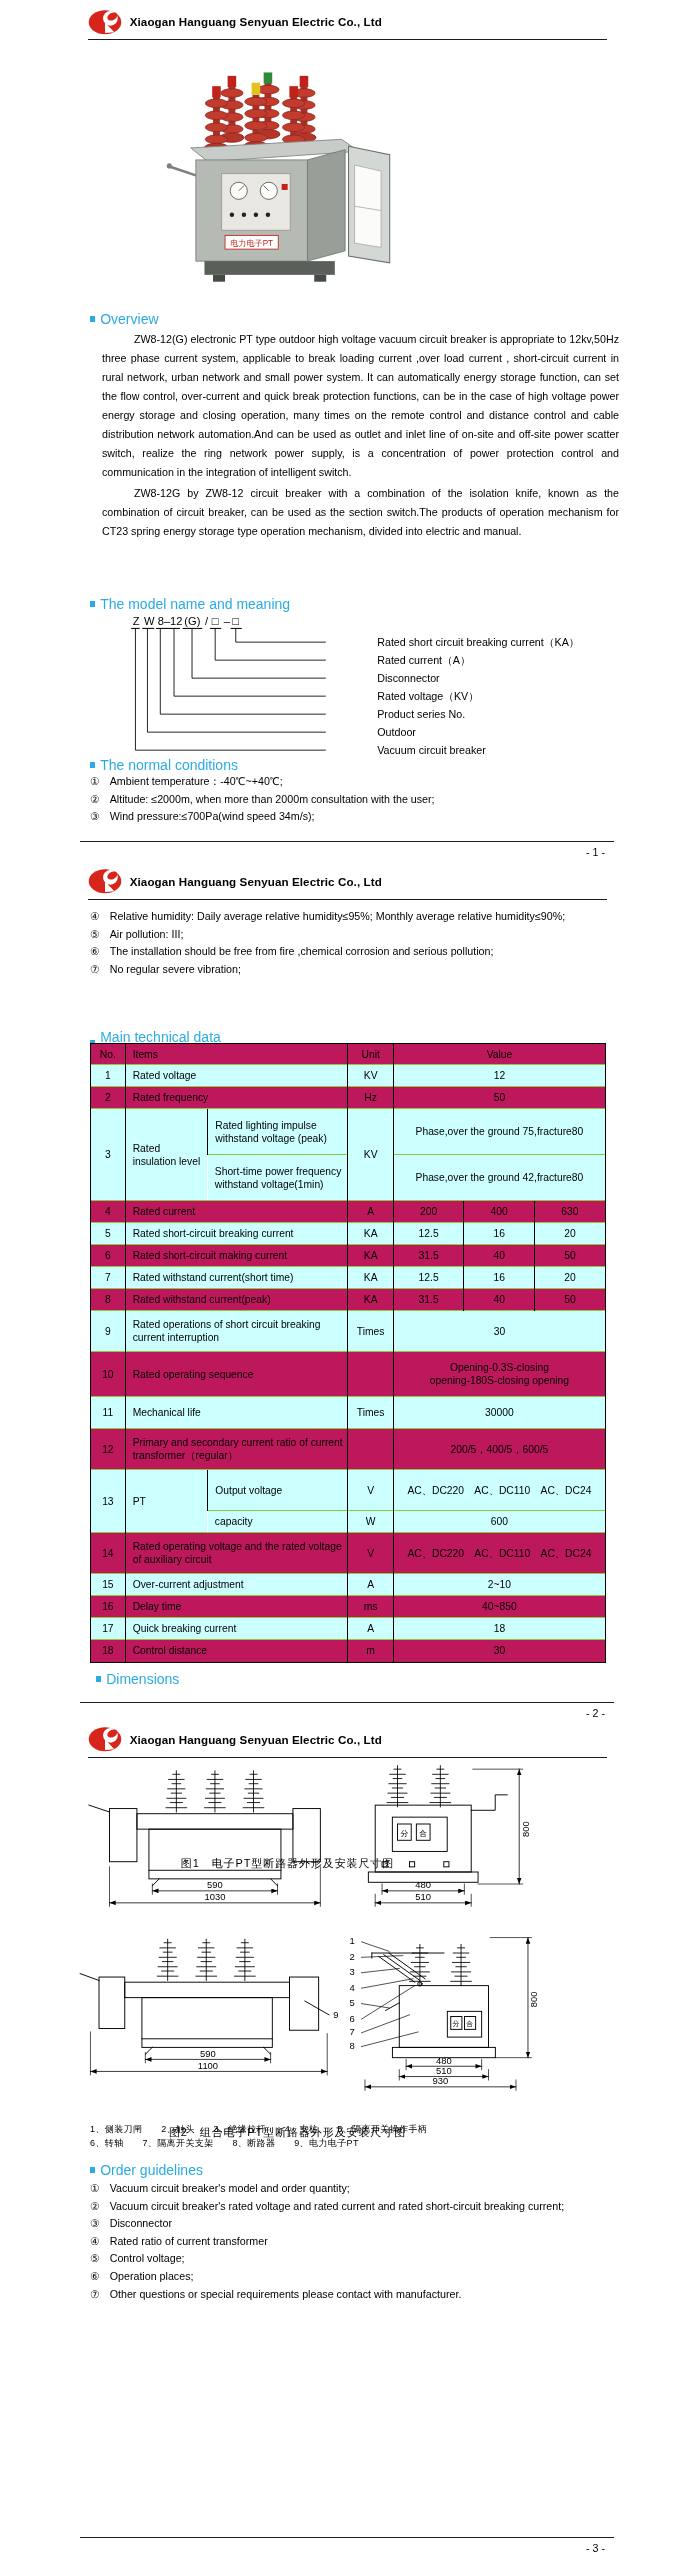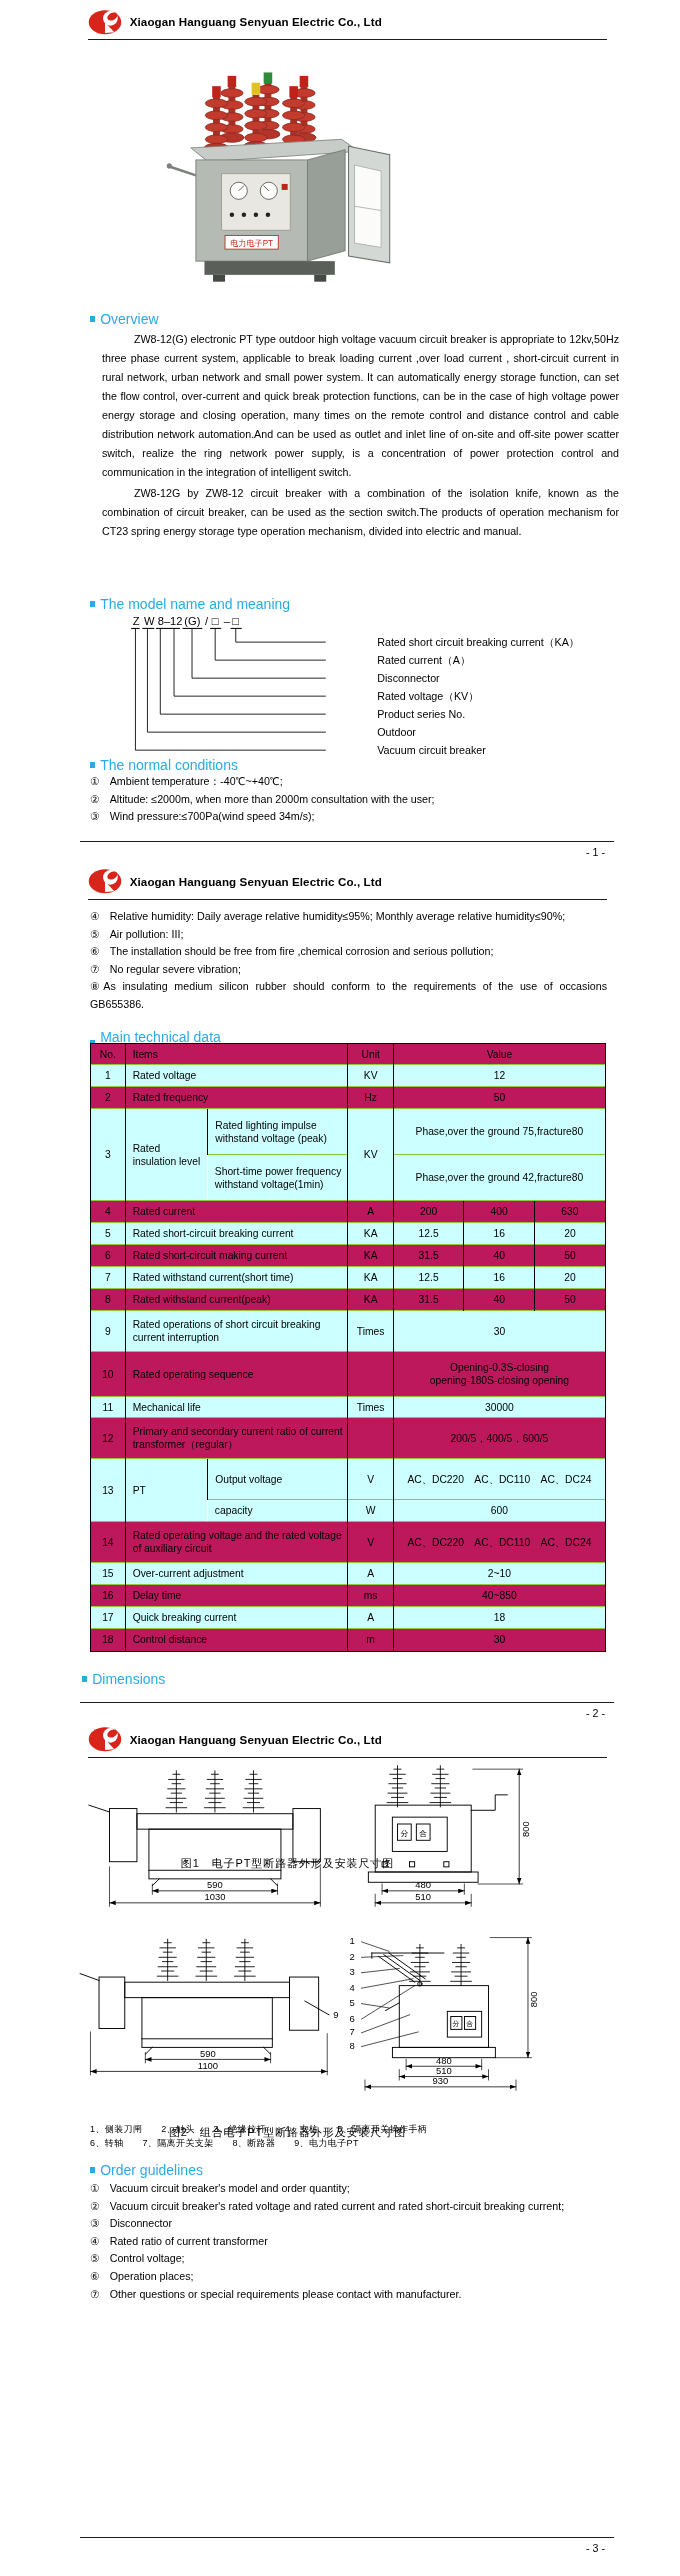--- a/index.html
+++ b/index.html
@@ -222,23 +222,20 @@
       <span class="ct">Air pollution: III;</span>
   </div>
   <div class="cond">
     <span class="cn">⑥</span>
       <span class="ct">The installation should be free from fire ,chemical corrosion and serious pollution;</span>
   </div>
   <div class="cond">
     <span class="cn">⑦</span>
       <span class="ct">No regular severe vibration;</span>
   </div>
-  <div class="plain">
-    <span>⑧</span><span>As insulating medium silicon rubber should conform to the requirements of the use of occasions GB655386.</span>
-  </div>
 </div>
 
 <div class="abs sec" style="left:90px;top:1029px;align-items:flex-end;">
   <span class="sq"></span>
   <span>Main technical data</span>
 </div>
 
 <div class="abs tbl-wrap" style="left:90px;top:1043px;width:514px;">
   <table>
     <colgroup>
@@ -328,21 +325,21 @@
     </tr>
     <tr class="cy" style="height:45px">
       <td>10</td>
       <td colspan="2" class="l">Rated operating sequence</td>
       <td></td>
       <td colspan="3">
         <div>Opening-0.3S-closing</div>
         <div>opening-180S-closing opening</div>
       </td>
     </tr>
-    <tr class="lt" style="height:21px">
+    <tr class="lt" style="height:32px">
       <td>11</td>
       <td colspan="2" class="l">Mechanical life</td>
       <td>Times</td>
       <td colspan="3">30000</td>
     </tr>
     <tr class="cy" style="height:41px">
       <td>12</td>
       <td colspan="2" class="l">Primary and secondary current ratio of current transformer（regular）</td>
       <td></td>
       <td colspan="3">200/5，400/5，600/5</td>
@@ -386,21 +383,21 @@
     <tr class="cy" style="height:22px">
       <td>18</td>
       <td colspan="2" class="l">Control distance</td>
       <td>m</td>
       <td colspan="3">30</td>
     </tr>
   </tbody>
     </table>
 </div>
 
-<div class="abs sec" style="left:82px;top:1671px;">
+<div class="abs sec" style="left:96px;top:1671px;">
   <span class="sq"></span>
   <span>Dimensions</span>
 </div>
 
 <div class="abs pline" style="left:80px;top:1702px;width:534px;"></div>
 <div class="abs pnum" style="left:90px;top:1707px;width:515px;">- 2 -</div>
 
 <div class="abs hdr" style="top:1726px;">
   <span>
     <svg width="34" height="26.6" viewBox="0 0 44 34">

